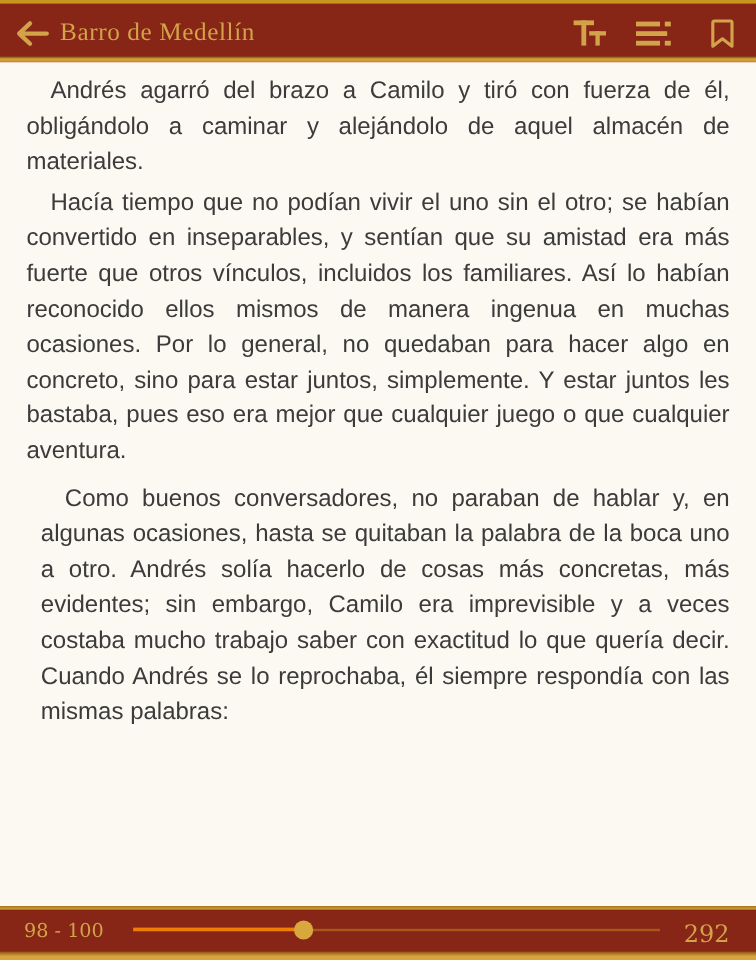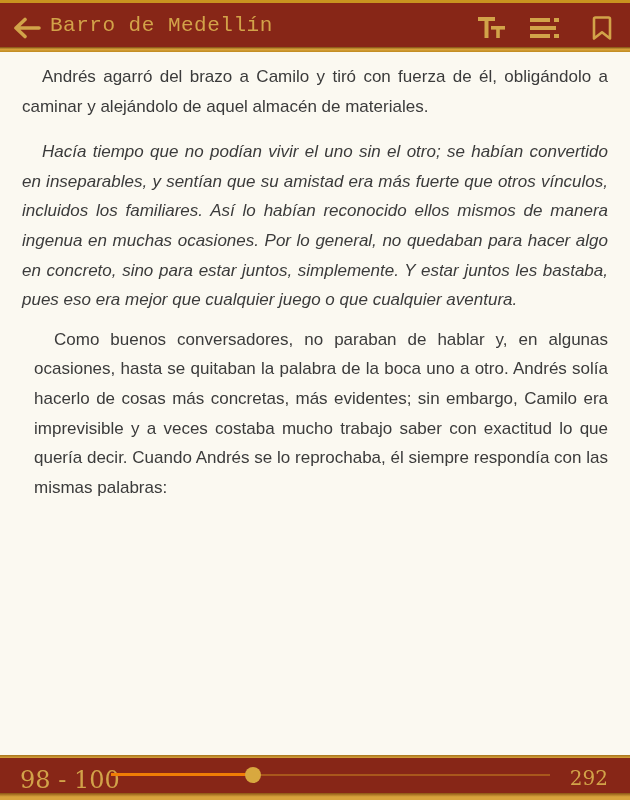--- a/index.html
+++ b/index.html
@@ -23,58 +23,58 @@
     position:absolute;top:57px;left:0;width:630px;height:6px;
     background:linear-gradient(rgba(60,30,10,.28),rgba(60,30,10,0));
     pointer-events:none;
   }
   .back-btn{
     position:absolute;left:10px;top:10px;width:34px;height:30px;
     display:flex;align-items:center;justify-content:center;cursor:pointer;
   }
   .bar-title{
     position:absolute;left:50px;top:11px;
-    font-family:Liberation Mono, monospace;font-size:21px;color:#d2a349;
+    font-family:Liberation Serif, serif;font-size:21px;color:#d2a349;
     letter-spacing:.5px;white-space:nowrap;
   }
   .top-icon{
     position:absolute;top:8px;width:34px;height:34px;
     display:flex;align-items:center;justify-content:center;cursor:pointer;
   }
   .icon-font{left:475px;}
   .icon-toc{left:528px;}
   .icon-bookmark{left:585px;}
   
   .page{
     position:absolute;top:52px;left:0;width:630px;height:703px;
     background:#fbf9f1;box-sizing:border-box;
     padding:10px 22px 0 22px;
   }
   .page p{
-    margin:0;color:#3b3b3b;font-size:17px;line-height:29.6px;
+    margin:0;color:#3b3b3b;font-size:20px;line-height:29.6px;
     text-align:justify;text-indent:20px;
   }
-  .page p.sep{margin-top:16px;font-style:italic;}
+  .page p.sep{margin-top:4px;}
   .page p.sep2{margin-top:10px;margin-left:12px;}
   
   .bottombar{
     position:absolute;left:0;top:755px;width:630px;height:45px;
     background:#872617;box-sizing:border-box;
   }
   .bottombar::before{
     content:"";position:absolute;top:0;left:0;right:0;height:3px;
     background:linear-gradient(#a5731c,#d8a33c);
   }
   .bottombar::after{
     content:"";position:absolute;bottom:0;left:0;right:0;height:7px;
     background:linear-gradient(#8a5313,#d8a33c 55%);
   }
   .page-range{
     position:absolute;left:20px;top:11px;
-    font-family:"DejaVu Serif",serif;font-size:24px;color:#d2a349;white-space:nowrap;
+    font-family:"DejaVu Serif",serif;font-size:16px;color:#d2a349;white-space:nowrap;
   }
   .page-total{
     position:absolute;right:22px;top:11px;
     font-family:"DejaVu Serif",serif;font-size:20px;color:#d2a349;margin-left:36px;
   }
   .slider{
     position:absolute;left:111px;top:0;width:439px;height:40px;cursor:pointer;
   }
   .slider .track-rest{
     position:absolute;left:0;right:0;top:19px;height:2px;background:#a9571c;

